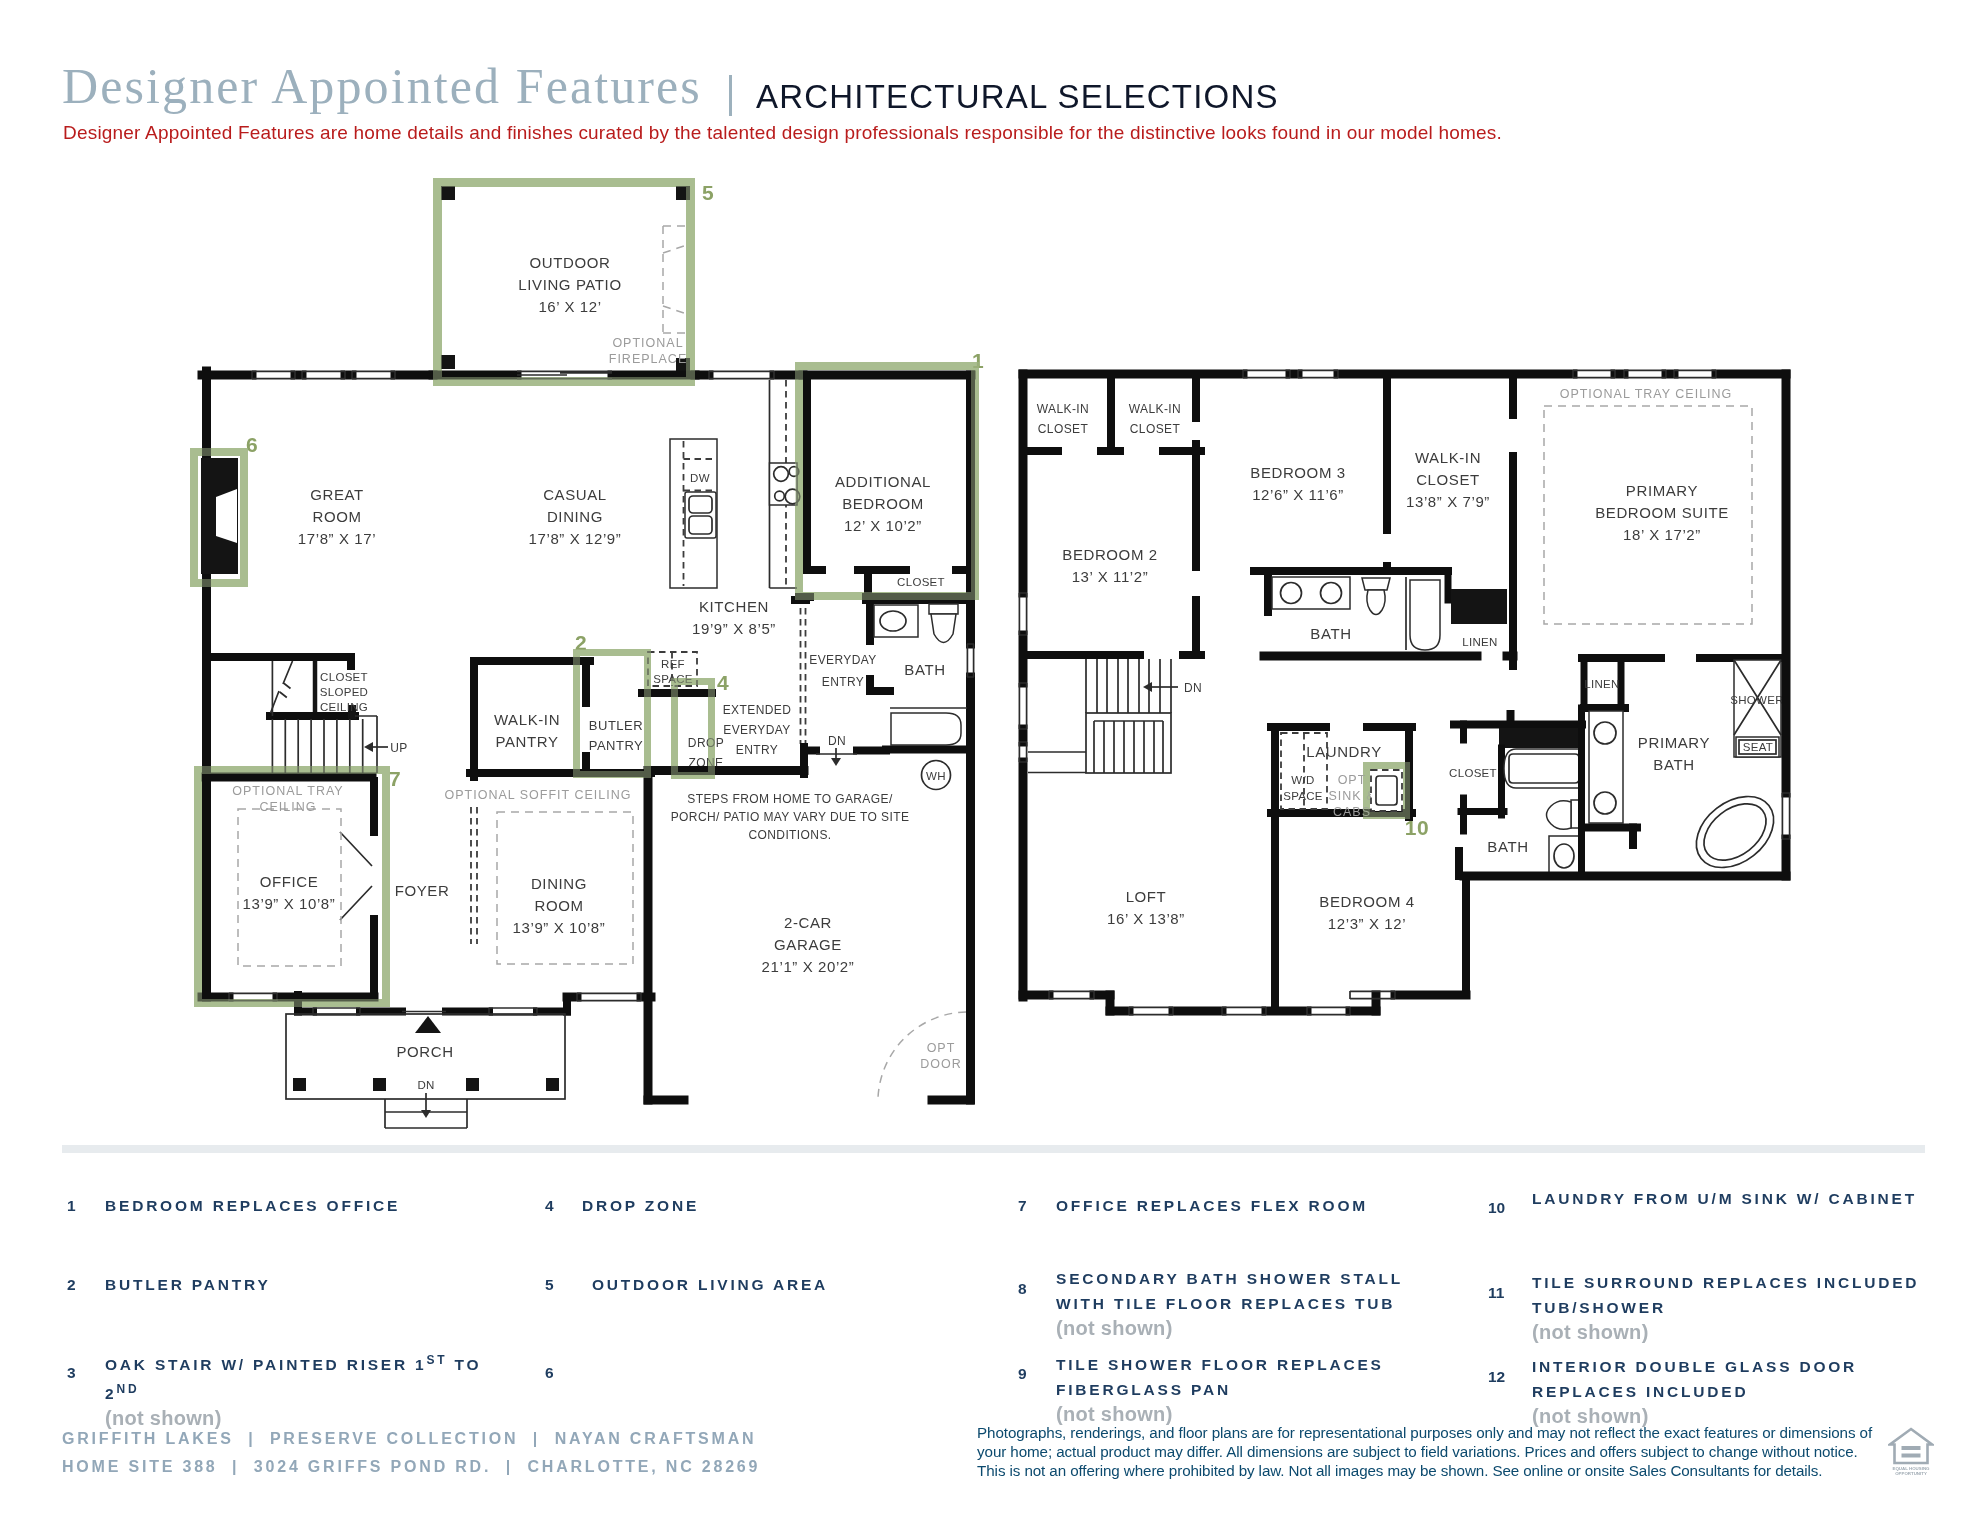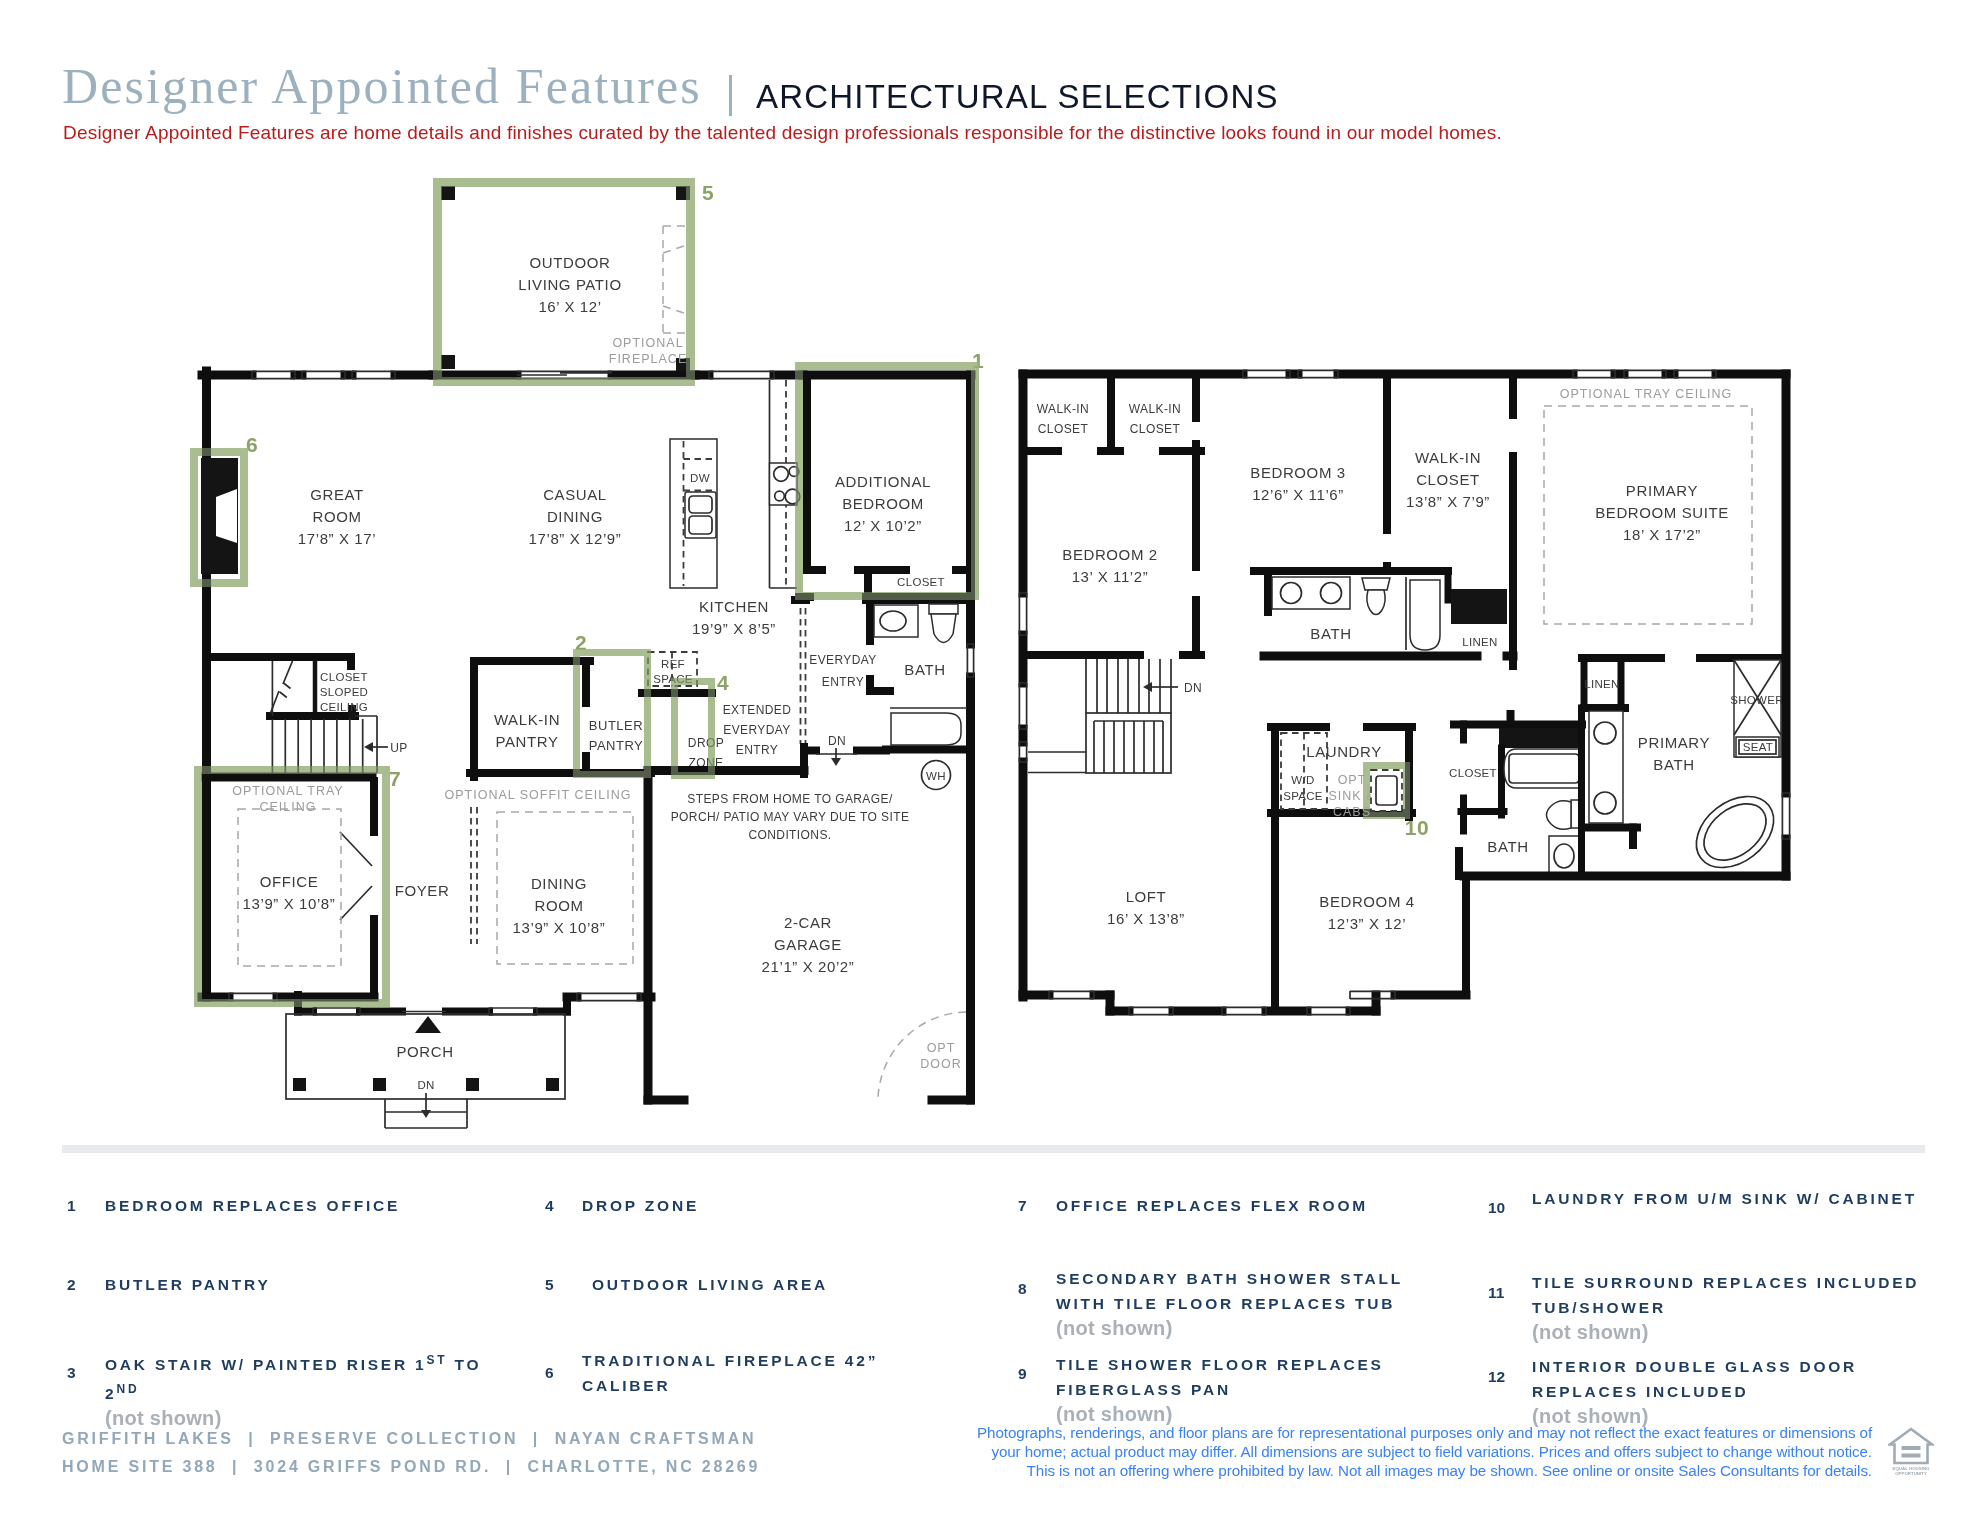--- a/index.html
+++ b/index.html
@@ -5,21 +5,21 @@
   html,body{margin:0;padding:0;background:#fff;}
   .page{position:relative;width:1988px;height:1536px;background:#ffffff;overflow:hidden;font-family:"Liberation Sans", sans-serif;}
   .abs{position:absolute;}
   .title-serif{font-family:"Liberation Serif", serif;color:#9cb0bd;font-size:50px;letter-spacing:2.1px;white-space:nowrap;line-height:1;}
   .title-sans{font-family:"Liberation Sans", sans-serif;color:#0f172a;font-size:33px;letter-spacing:1.2px;white-space:nowrap;font-weight:400;line-height:1;}
   .subtitle{color:#b91c1c;font-size:19px;letter-spacing:0.2px;white-space:nowrap;line-height:1;}
   .leg-num{color:#1e3c5f;font-weight:bold;font-size:15.5px;line-height:25px;}
   .leg-txt{color:#1e3c5f;font-weight:bold;font-size:15.5px;letter-spacing:2.8px;line-height:25px;}
   .notshown{color:#a9b0b6;font-weight:bold;font-size:20px;letter-spacing:0.3px;}
   .footer{color:#92a7b8;font-weight:bold;font-size:16px;letter-spacing:2.8px;line-height:28px;}
-  .disclaimer{color:#3b82f6;font-size:15.2px;line-height:19px;text-align:right;letter-spacing:-0.1px;}
+  .disclaimer{color:#0c4a6e;font-size:15.2px;line-height:19px;text-align:left;letter-spacing:-0.1px;}
 </style>
 </head>
 <body>
 <div class="page">
 
   <div class="abs title-serif" style="left:62px;top:61px;">Designer Appointed Features</div>
 
   <div class="abs" style="left:729px;top:75px;width:2.5px;height:41px;background:#9db1bd;"></div>
 
   <div class="abs title-sans" style="left:756px;top:80px;">ARCHITECTURAL SELECTIONS</div>
@@ -972,21 +972,20 @@
   <div class="abs leg-num" style="left:545px;top:1193px;">4</div>
 
   <div class="abs leg-txt" style="left:582px;top:1193px;">DROP ZONE</div>
 
   <div class="abs leg-num" style="left:545px;top:1272px;">5</div>
 
   <div class="abs leg-txt" style="left:592px;top:1272px;">OUTDOOR LIVING AREA</div>
 
   <div class="abs leg-num" style="left:545px;top:1360px;">6</div>
 
-  <div class="abs leg-txt" style="left:582px;top:1348px;width:385px;">TRADITIONAL FIREPLACE 42” CALIBER</div>
 
   <div class="abs leg-num" style="left:1018px;top:1193px;">7</div>
 
   <div class="abs leg-txt" style="left:1056px;top:1193px;">OFFICE REPLACES FLEX ROOM</div>
 
   <div class="abs leg-num" style="left:1018px;top:1276px;">8</div>
 
   <div class="abs leg-txt" style="left:1056px;top:1266px;width:385px;">SECONDARY BATH SHOWER STALL WITH TILE FLOOR REPLACES TUB<br><span class="notshown">(not shown)</span></div>
 
   <div class="abs leg-num" style="left:1018px;top:1361px;">9</div>

